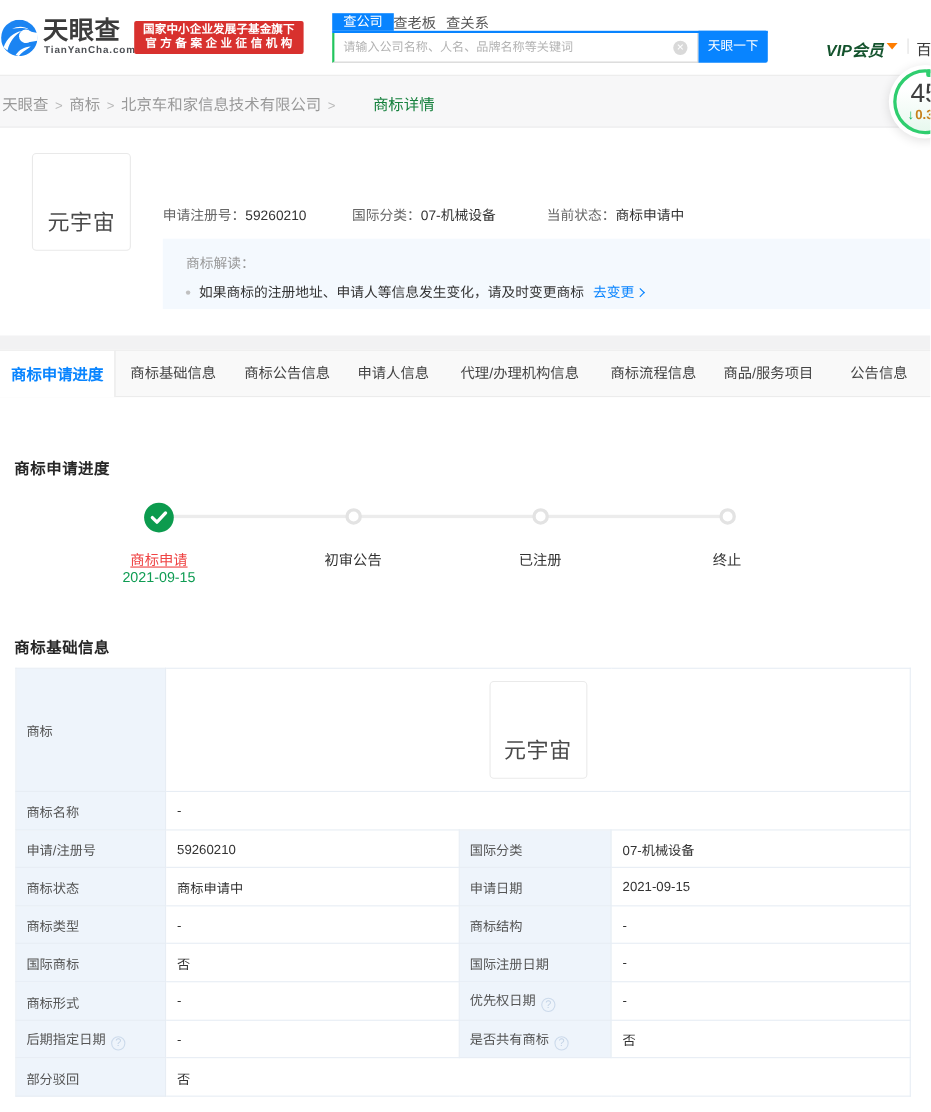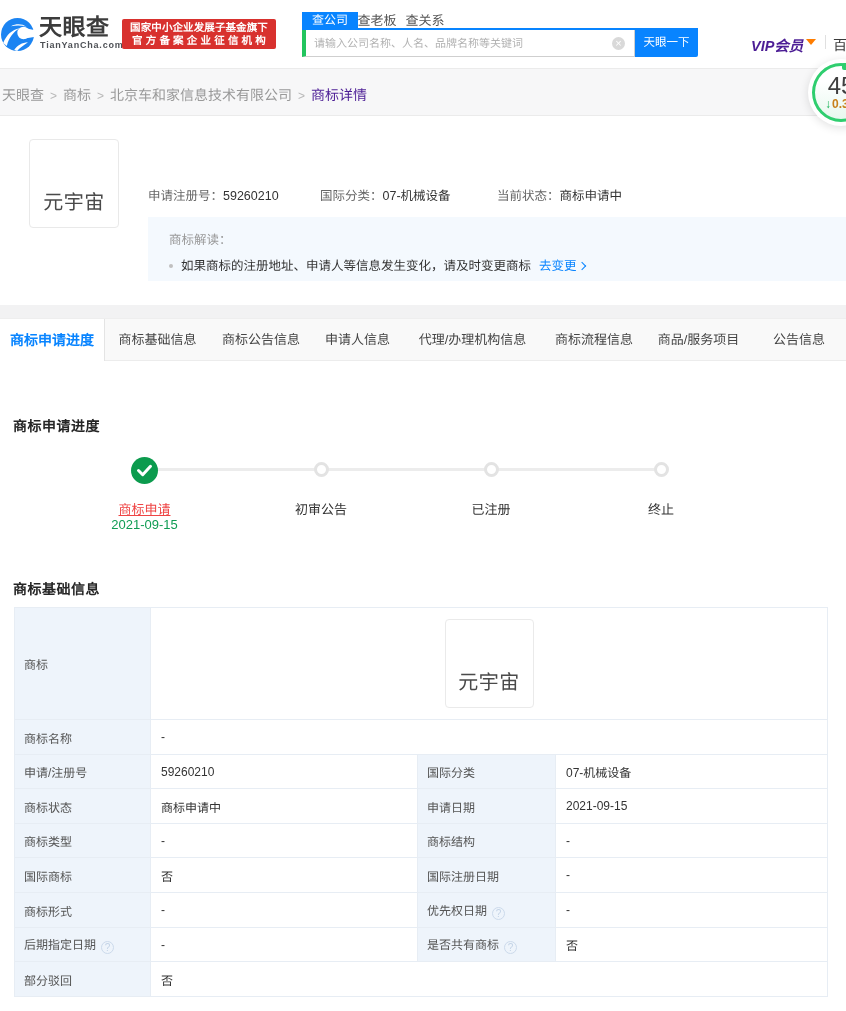--- a/index.html
+++ b/index.html
@@ -14,37 +14,37 @@
   .logo-en { position:absolute; left:40px; top:41px; font-size:9px; line-height:9px; font-weight:700; color:#4e5156; letter-spacing:0.8px; }
   .red-badge { position:absolute; left:122px; top:19px; width:154px; height:30px; background:#d8312e; border-radius:2px; color:#fff; text-align:center; padding-top:2px; }
   .red-badge .l1 { font-size:10.5px; font-weight:700; line-height:13px; letter-spacing:0.1px; }
   .red-badge .l2 { font-size:10.5px; font-weight:700; line-height:13px; letter-spacing:3.2px; margin-left:3px; }
 
   .search-tab-active { position:absolute; left:302px; top:12px; width:56px; height:16px; background:#0884ff; color:#fff; font-size:12px; line-height:16px; text-align:center; }
   .search-tab { position:absolute; top:14px; width:40px; font-size:13px; line-height:14px; color:#565656; text-align:center; cursor:pointer; }
   .search-tab.t2 { left:357px; }
   .search-tab.t3 { left:405px; }
   .search-blue-line { position:absolute; left:302px; top:28px; width:396px; height:2px; background:#0884ff; }
-  .search-input-box { position:absolute; left:302px; top:30px; width:333px; height:27px; background:#fff; border-left:4px solid #22c55e; border-right:1px solid #cfcfcf; border-bottom:1px solid #cfcfcf; }
+  .search-input-box { position:absolute; left:302px; top:30px; width:333px; height:27px; background:#fff; border-left:2px solid #22c55e; border-right:1px solid #cfcfcf; border-bottom:1px solid #cfcfcf; }
   .search-input { position:absolute; left:8px; top:0; width:290px; height:25px; border:none; outline:none; font-size:11px; color:#333; font-family:inherit; background:transparent; }
   .search-input::placeholder { color:#b3b3b3; opacity:1; }
   .clear-icon { position:absolute; right:9px; top:7px; width:13px; height:13px; border-radius:50%; background:#d9d9d9; color:#fff; font-size:11px; line-height:12px; text-align:center; cursor:pointer; }
   .search-btn { position:absolute; left:635px; top:28px; width:63px; height:29px; background:#0884ff; border:none; border-radius:0 2px 2px 0; color:#fff; font-size:11.5px; text-align:center; line-height:29px; cursor:pointer; font-family:inherit; }
 
-  .vip { position:absolute; left:751px; top:34px; font-size:14.5px; font-weight:700; font-style:italic; color:#4c1d95; cursor:pointer; }
+  .vip { position:absolute; left:751px; top:34px; font-size:14.5px; font-weight:700; font-style:italic; color:#14532d; cursor:pointer; }
   .vip-caret { position:absolute; left:806px; top:39px; width:0; height:0; border-left:5px solid transparent; border-right:5px solid transparent; border-top:6px solid #ff7d00; }
   .top-divider { position:absolute; left:825px; top:35px; width:1px; height:14px; background:#e0e0e0; }
   .top-right-text { position:absolute; left:833px; top:34px; font-size:14px; color:#3a3a3a; white-space:nowrap; }
 
   
   .crumb-band { position:absolute; left:0; top:68px; width:846px; height:48px; background:#f7f7f8; border-top:1px solid #ebebeb; border-bottom:1px solid #ebebeb; }
   .crumb { position:absolute; left:2px; top:15px; font-size:14px; color:#999; white-space:nowrap; }
   .crumb a { color:#999; text-decoration:none; cursor:pointer; }
   .crumb .sep { color:#b8b8b8; margin:0 6px; font-size:12px; }
-  .crumb .cur { color:#4c1d95; }
+  .crumb .cur { color:#15803d;margin-left:28px; }
 
   
   .score-widget { position:absolute; left:808px; top:59px; width:66px; height:67px; background:#fff; border-radius:50%; box-shadow:0 2px 10px rgba(0,0,0,.12); z-index:9; }
   .score-inner { position:absolute; left:4px; top:4px; width:58px; height:59px; border-radius:50%; border:3px solid #2fce6f; background:linear-gradient(180deg,#ffffff 30%,#e7f8ee 100%); }
   .score-notch { position:absolute; left:27px; top:-3px; width:12px; height:7px; background:#2fce6f; border-radius:2px; }
   .score-num { position:absolute; left:0; top:6px; width:100%; text-align:center; font-size:24px; color:#3f3f3f; }
   .score-delta { position:absolute; left:10px; top:31px; text-align:left; font-size:12px; font-weight:700; color:#c8811a; }
   .score-delta .arr { color:#17b256; font-weight:700; margin-right:1px; }
 
   

